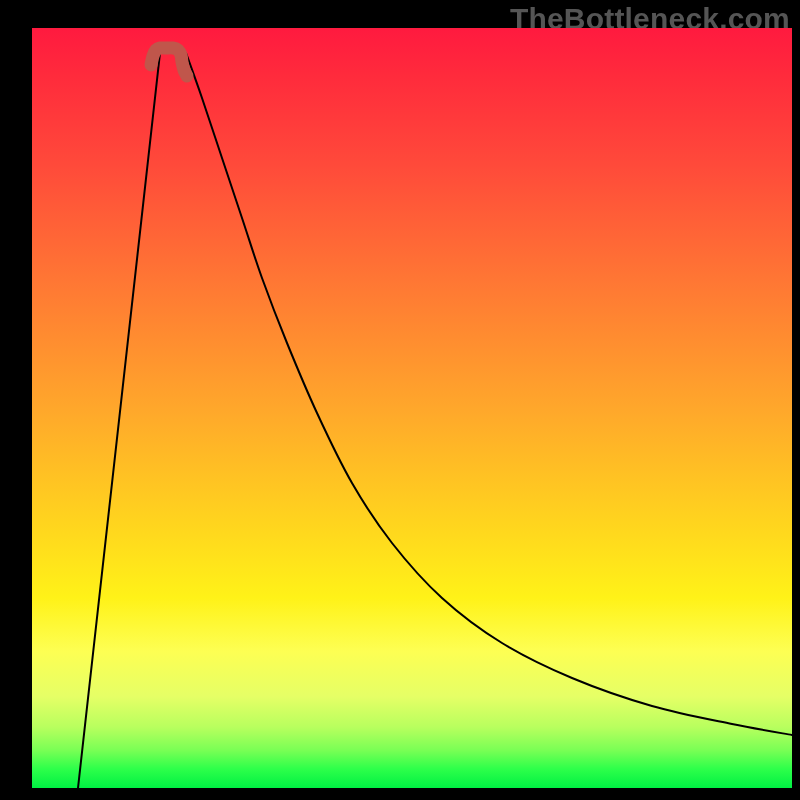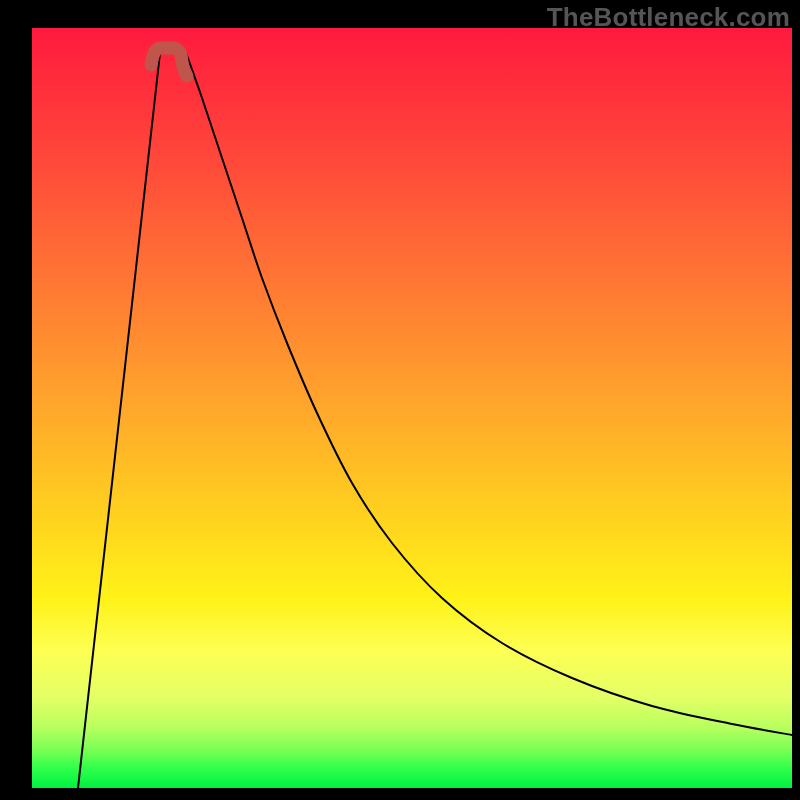--- a/index.html
+++ b/index.html
@@ -8,21 +8,21 @@
     position: relative;
     width: 800px;
     height: 800px;
     background: #000;
   }
   .watermark {
     position: absolute;
     top: 2px;
     right: 10px;
     font-family: Arial, Helvetica, sans-serif;
-    font-size: 26px;
+    font-size: 30px;
     font-weight: 600;
     color: #555;
     letter-spacing: 0.2px;
     user-select: none;
   }
   .plot {
     position: absolute;
     left: 32px;
     top: 28px;
     width: 760px;

